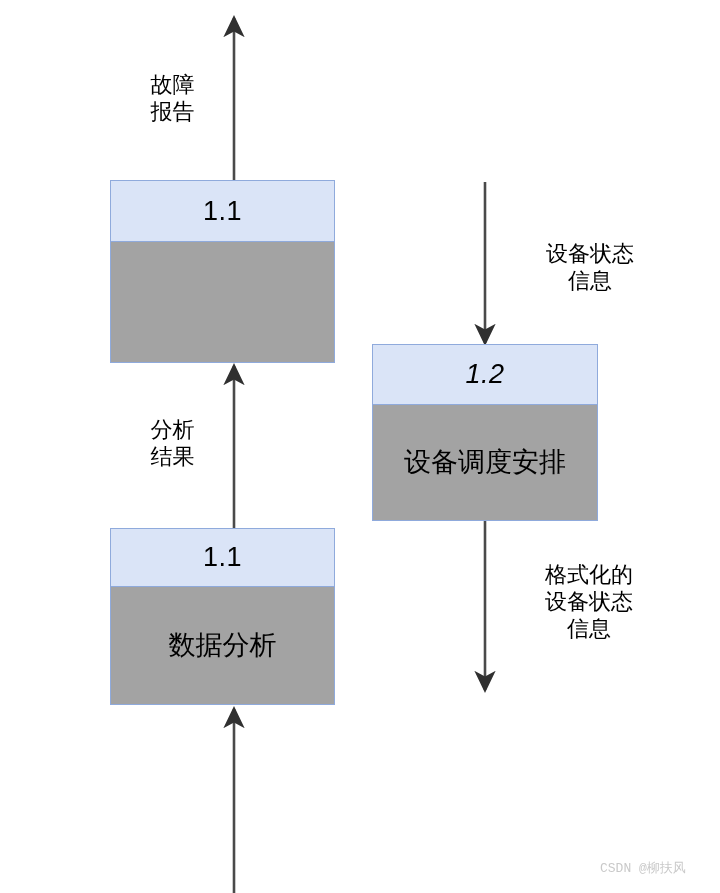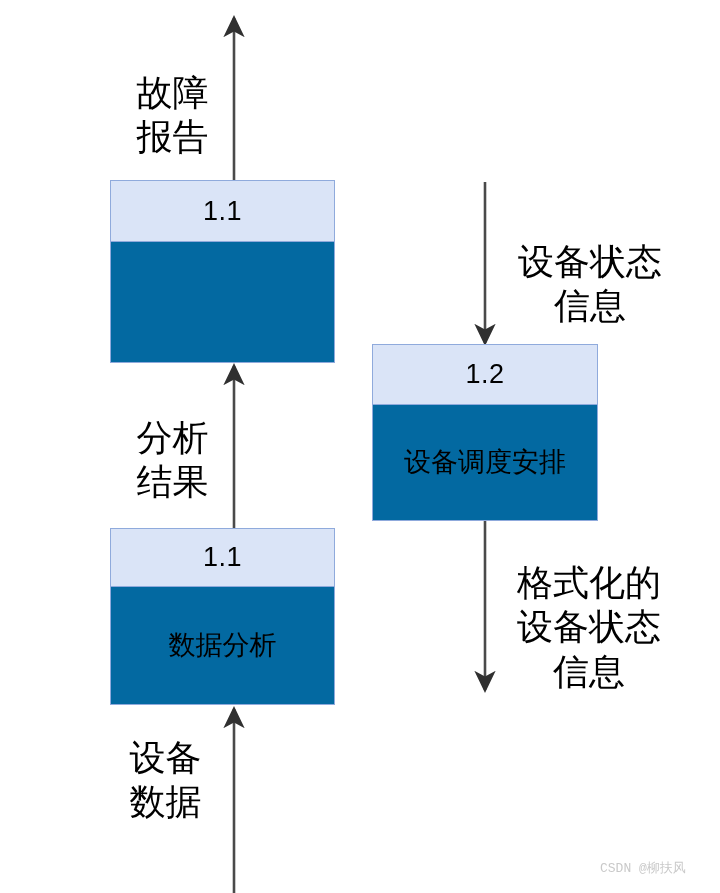--- a/index.html
+++ b/index.html
@@ -23,21 +23,21 @@
     top: 0;
     width: 720px;
     height: 893px;
   }
 
   
   .proc-box {
     position: absolute;
     box-sizing: border-box;
     border: 1px solid #8faadc;
-    background: #0369a1;
+    background: #a3a3a3;
     display: flex;
     flex-direction: column;
   }
   .proc-head {
     box-sizing: border-box;
     background: #dae4f7;
     border-bottom: 1px solid #8faadc;
     display: flex;
     align-items: center;
     justify-content: center;
@@ -55,21 +55,21 @@
     font-size: 27px;
     line-height: 1.1;
     text-align: center;
     padding: 0 4px;
   }
 
   
   .flow-label {
     position: absolute;
     color: #000000;
-    font-size: 36px;
+    font-size: 22px;
     line-height: 1.23;
     white-space: pre-line;
     text-align: center;
   }
 
   
   .watermark {
     position: absolute;
     color: #c9c9c9;
     font-size: 13px;
@@ -98,41 +98,39 @@
       </g>
   </svg>
 
   <div class="proc-box" style="left:110px; top:180px; width:225px; height:183px;">
     <div class="proc-head" style="height:61px;">
       <span>1.1</span>
     </div>
   </div>
 
   <div class="proc-box" style="left:372px; top:344px; width:226px; height:177px;">
-    <div class="proc-head" style="height:60px;">
+    <div class="proc-head" style="height:60px;font-style:italic;">
       <span>1.2</span>
     </div>
     <div class="proc-body">设备调度安排</div>
   </div>
 
   <div class="proc-box" style="left:110px; top:528px; width:225px; height:177px;">
     <div class="proc-head" style="height:58px;">
       <span>1.1</span>
     </div>
     <div class="proc-body">数据分析</div>
   </div>
 
   <div class="flow-label" style="left:125px; top:71px; width:95px;">故障
 报告</div>
 
   <div class="flow-label" style="left:125px; top:416px; width:95px;">分析
 结果</div>
 
-  <div class="flow-label" style="left:118px; top:736px; width:95px;">设备
-数据</div>
 
   <div class="flow-label" style="left:515px; top:240px; width:150px;">设备状态
 信息</div>
 
   <div class="flow-label" style="left:513px; top:561px; width:152px;font-family:Liberation Serif, serif;">格式化的
 设备状态
 信息</div>
 
   <div class="watermark" style="left:600px; top:862px;">CSDN @柳扶风</div>
 

